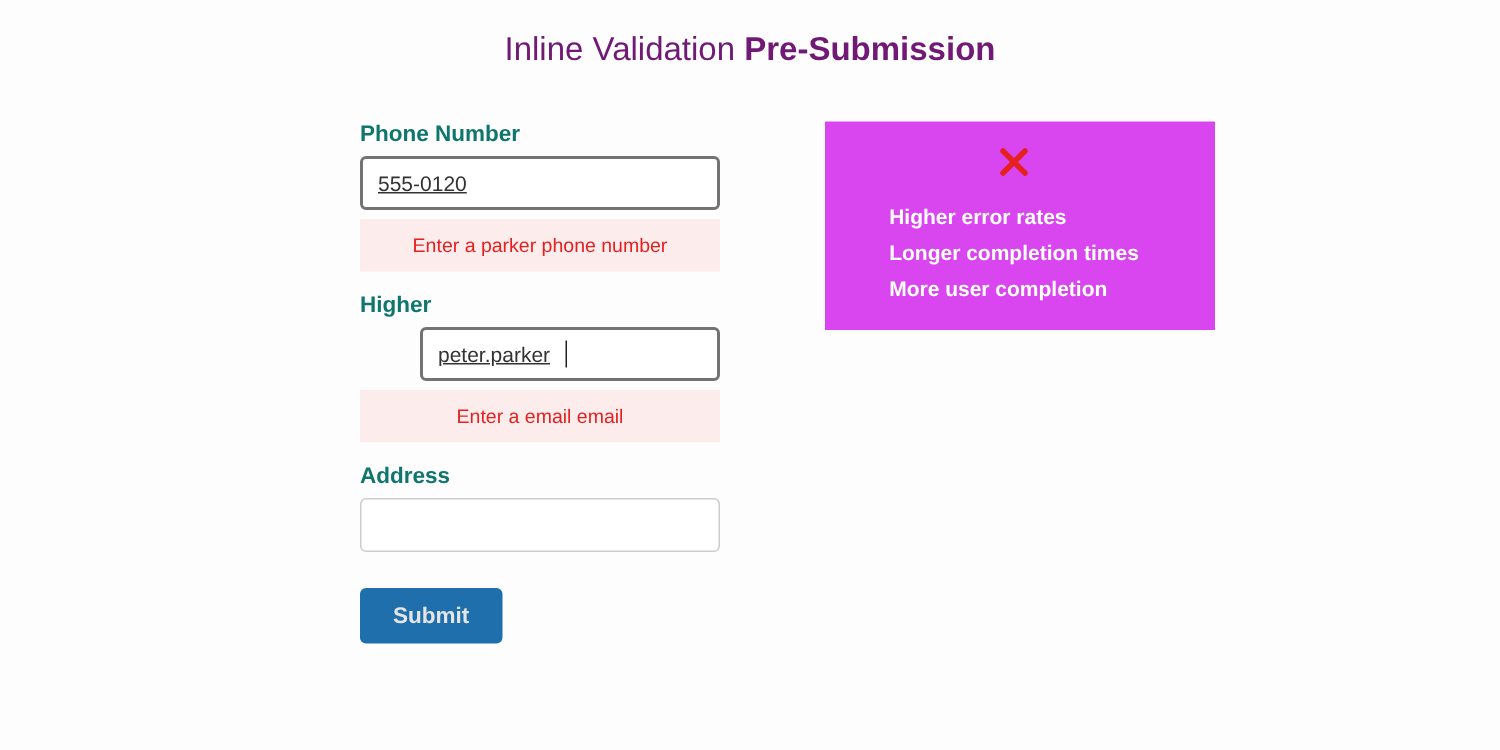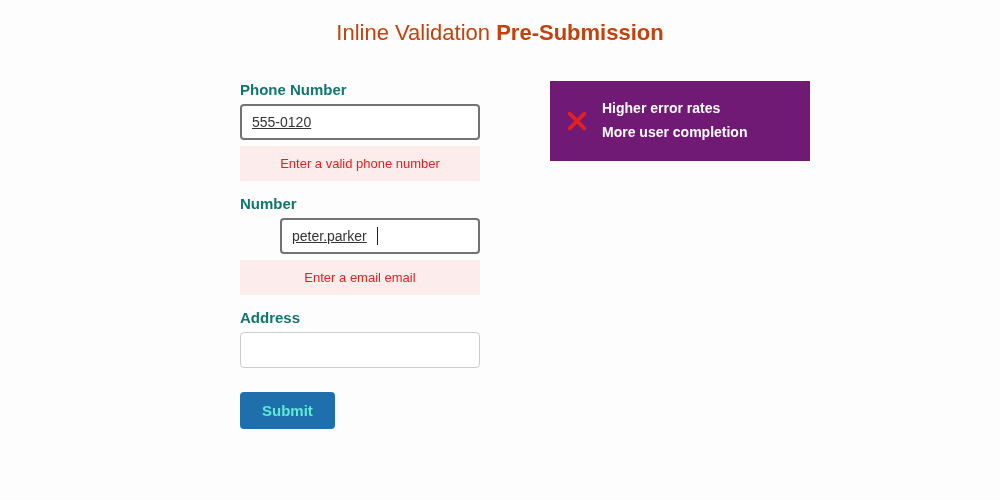--- a/index.html
+++ b/index.html
@@ -11,21 +11,21 @@
       font-family: -apple-system, BlinkMacSystemFont, "Segoe UI", Helvetica, Arial, sans-serif;
       background: #fdfdfd;
       width: 1000px;
       height: 500px;
       padding: 20px 0 0 0;
       overflow: hidden;
     }
     .title {
       text-align: center;
       font-size: 22px;
-      color: #c2410c;
+      color: #701a75;
       font-weight: 400;
       margin-bottom: 35px;
     }
     .title .bold {
       font-weight: 700;
     }
     .content {
       display: flex;
       align-items: flex-start;
       padding-left: 240px;
@@ -74,38 +74,39 @@
     .text-cursor {
       position: absolute;
       left: 97px;
       top: 9px;
       width: 1px;
       height: 18px;
       background: #222;
     }
     .submit-btn {
       background: #1e6fab;
-      color: #5eead4;
+      color: #e5e5e5;
       border: none;
       border-radius: 4px;
       padding: 10px 22px;
       font-size: 15px;
       font-weight: 600;
       cursor: pointer;
       margin-top: 10px;
     }
     .callout {
-      background: #701a75;
+      background: #d946ef;
       color: #fff;
       margin-left: 70px;
       padding: 16px 24px 16px 16px;
       display: flex;
       align-items: center;
       gap: 14px;
       min-width: 260px;
+      flex-direction: column;
     }
     .x-icon {
       width: 22px;
       height: 22px;
       flex-shrink: 0;
     }
     .callout-list {
       list-style: none;
     }
     .callout-list li {
@@ -121,25 +122,25 @@
   <span>Inline Validation </span><span class="bold">Pre-Submission</span>
 </h1>
 
 <div class="content">
 
   <div class="form-column">
 
     <div class="field-group">
       <label class="field-label">Phone Number</label>
       <input type="text" class="text-input error" value="555-0120" style="">
-      <div class="error-msg">Enter a valid phone number</div>
+      <div class="error-msg">Enter a parker phone number</div>
     </div>
 
     <div class="field-group">
-      <label class="field-label">Number</label>
+      <label class="field-label">Higher</label>
       <div class="cursor-input">
         <input type="text" class="text-input error" value="peter.parker" style="">
         <div class="text-cursor"></div>
       </div>
       <div class="error-msg">Enter a email email</div>
     </div>
 
     <div class="field-group">
       <label class="field-label">Address</label>
       <input type="text" class="text-input" value="" style="">
@@ -147,17 +148,18 @@
 
     <button class="submit-btn">Submit</button>
   </div>
 
   <div class="callout">
     <svg class="x-icon" viewBox="0 0 24 24">
       <path d="M4 4 L20 20 M20 4 L4 20" stroke="#e52020" stroke-width="4" stroke-linecap="round" fill="none"></path>
     </svg>
     <ul class="callout-list">
       <li>Higher error rates</li>
+      <li>Longer completion times</li>
       <li>More user completion</li>
     </ul>
   </div>
 
 </div>
 
 </body></html>

